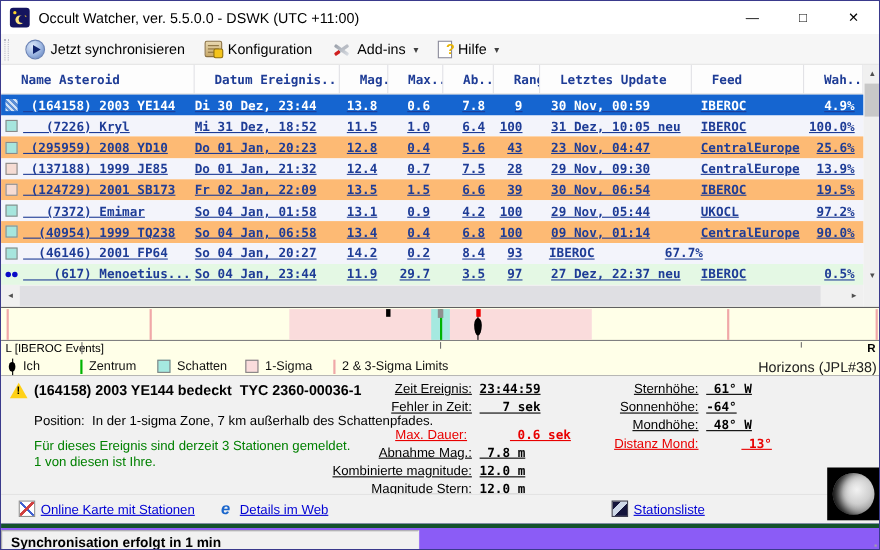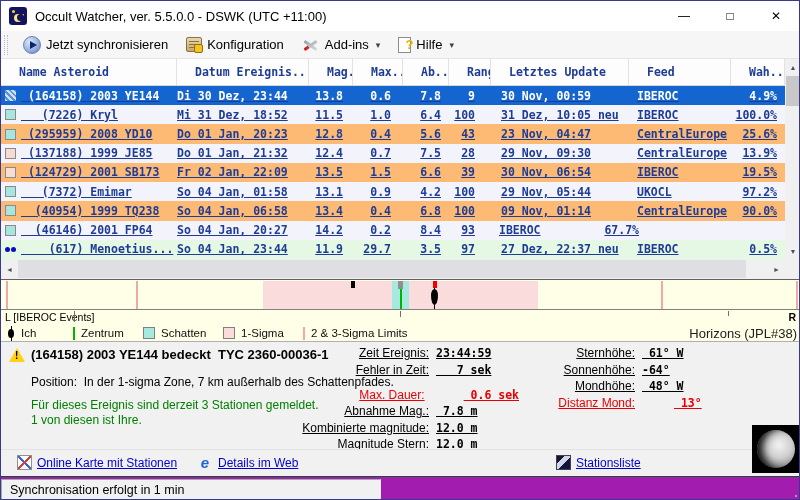--- a/index.html
+++ b/index.html
@@ -125,21 +125,21 @@
   .icon-ge { width:15px; height:15px; border-radius:50%; background:radial-gradient(circle at 35% 35%, #cfe8ff, #2a7fd4 55%, #0a4fa0); }
   .icon-stations { width:15px; height:15px; background:linear-gradient(135deg,#15153c 30%, #cfd8e8 30% 55%, #15153c 55%); border:1px solid #404050; }
 
   
   .moon { position:absolute; left:751px; top:424px; width:48px; height:48px; background:#000; z-index:5; }
   .moon::after { content:""; display:block; width:38px; height:38px; margin:5px; border-radius:50%;
       background:radial-gradient(circle at 58% 40%, #f2f2f2, #cfcfcf 40%, #9a9a9a 68%, #5a5a5a 88%, #333);
       box-shadow:inset 8px 0 9px -3px rgba(0,0,0,0.92); }
 
   
-  .statusbar { position:absolute; left:0; top:475px; width:800px; height:25px; background:#a21caf; border-top:1px solid #14532d; }
+  .statusbar { position:absolute; left:0; top:475px; width:800px; height:25px; background:#8b5cf6; border-top:4px solid #14532d;font-weight:bold; }
   .status-field { position:absolute; left:0px; top:2px; width:380px; height:21px; background:#F1F1F1;
       border:1px solid; border-color:#A8A8A8 #EDEDED #EDEDED #A8A8A8; display:flex; align-items:center; padding-left:8px; font-size:12.5px; color:#000; }
   .grip { position:absolute; right:4px; bottom:4px; width:2px; height:2px; background:#A0A0A8;
       box-shadow:-4px 4px 0 #A0A0A8, 0 4px 0 #A0A0A8, -8px 8px 0 #A0A0A8, -4px 8px 0 #A0A0A8, 0 8px 0 #A0A0A8; }
 </style>
 </head>
 <body>
 
 <div class="window">
 

